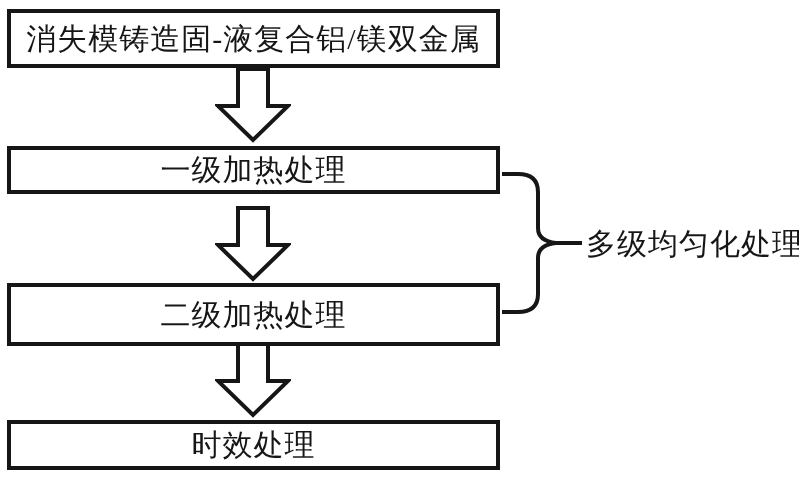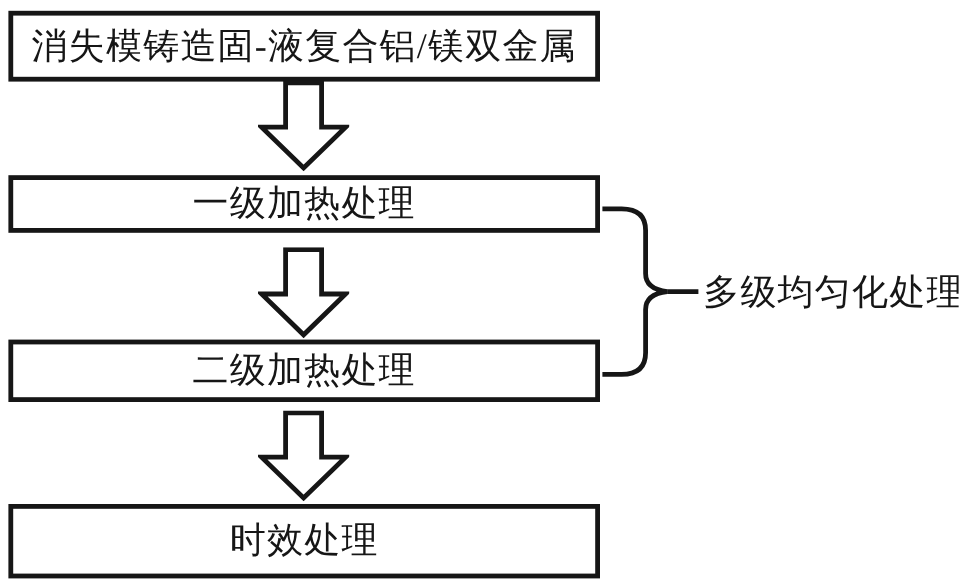--- a/index.html
+++ b/index.html
@@ -28,22 +28,22 @@
     justify-content: center;
   }
   .flow-box .box-label {
     font-size: 30px;
     line-height: 1;
     white-space: nowrap;
     letter-spacing: 1px;
   }
   .box-1 { top: 9px;   height: 59px; }
   .box-2 { top: 146px; height: 48px; }
-  .box-3 { top: 283px; height: 52px; }
-  .box-4 { top: 420px; height: 62px; }
+  .box-3 { top: 283px; height: 63px; }
+  .box-4 { top: 420px; height: 50px; }
 
   .down-arrow {
     position: absolute;
     left: 215px;
     width: 76px;
     height: 76px;
   }
   .arrow-1 { top: 67px; }
   .arrow-2 { top: 206px; }
   .arrow-3 { top: 342px; }

